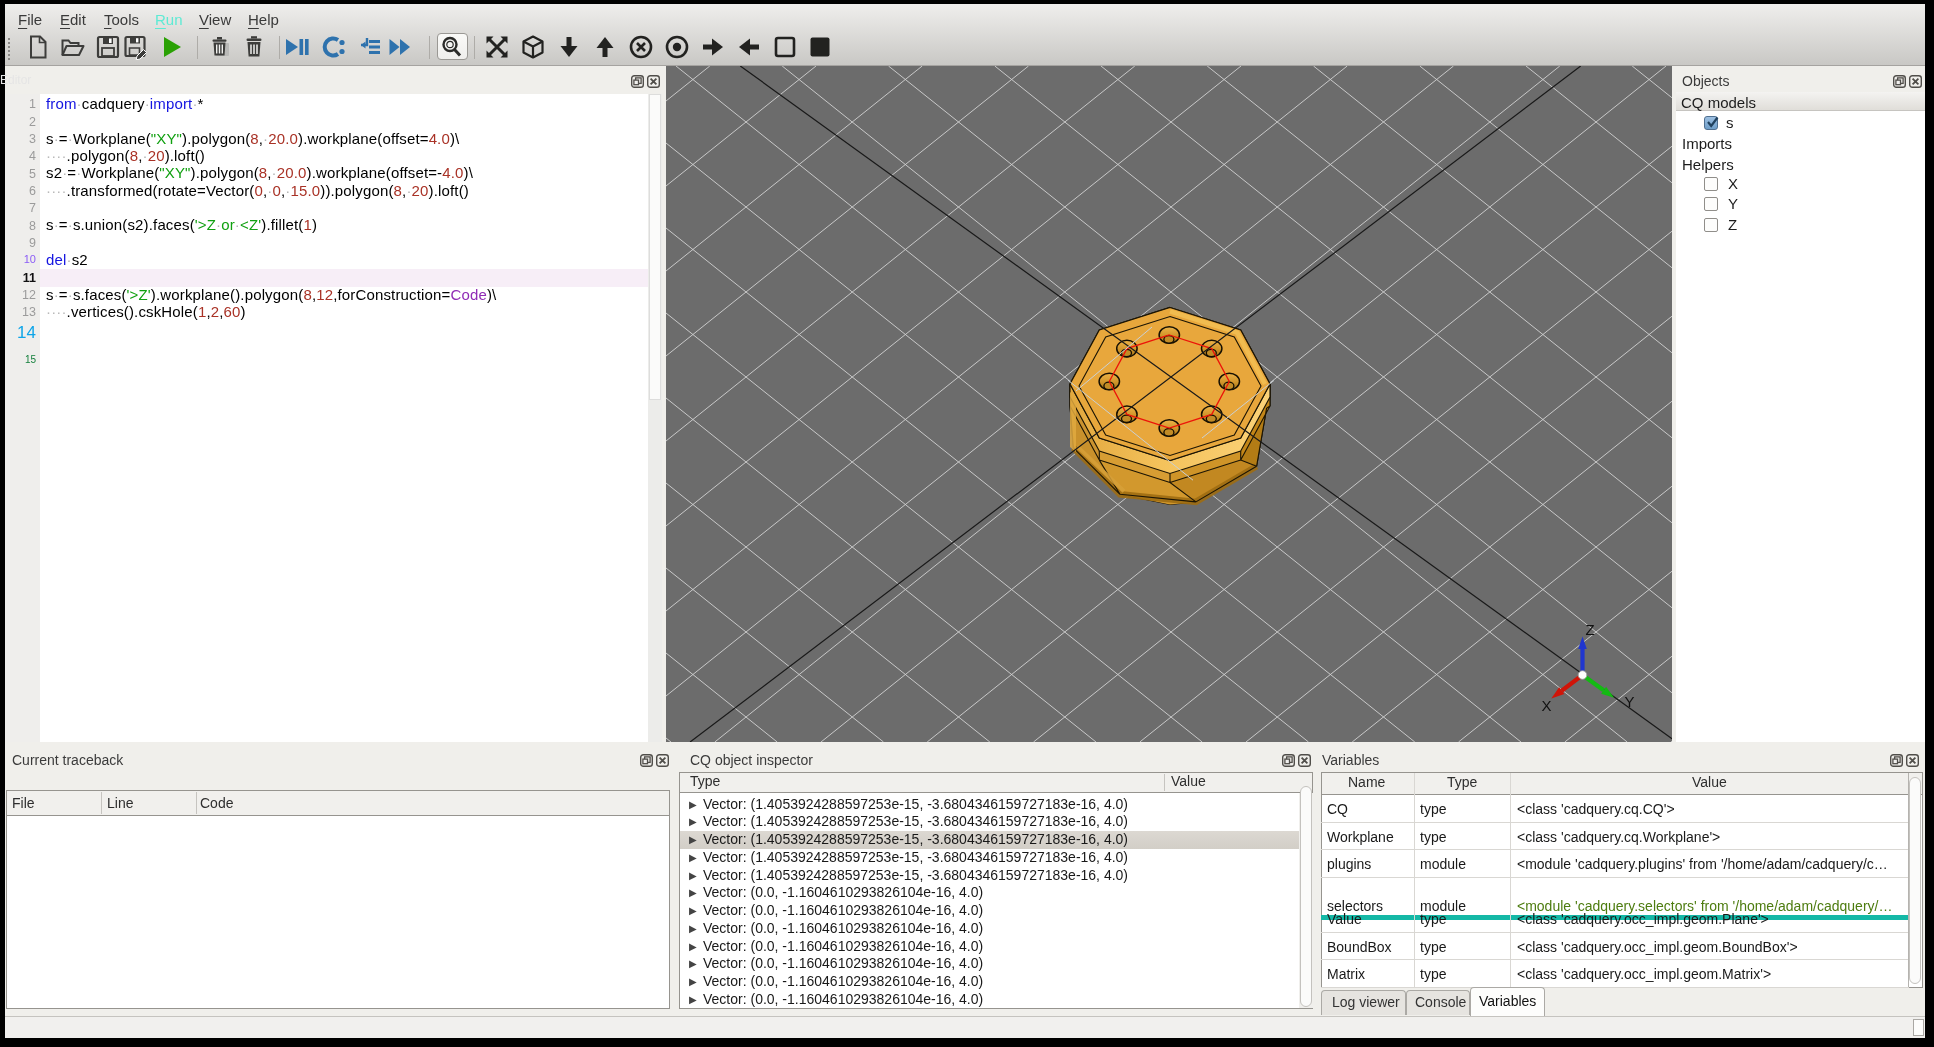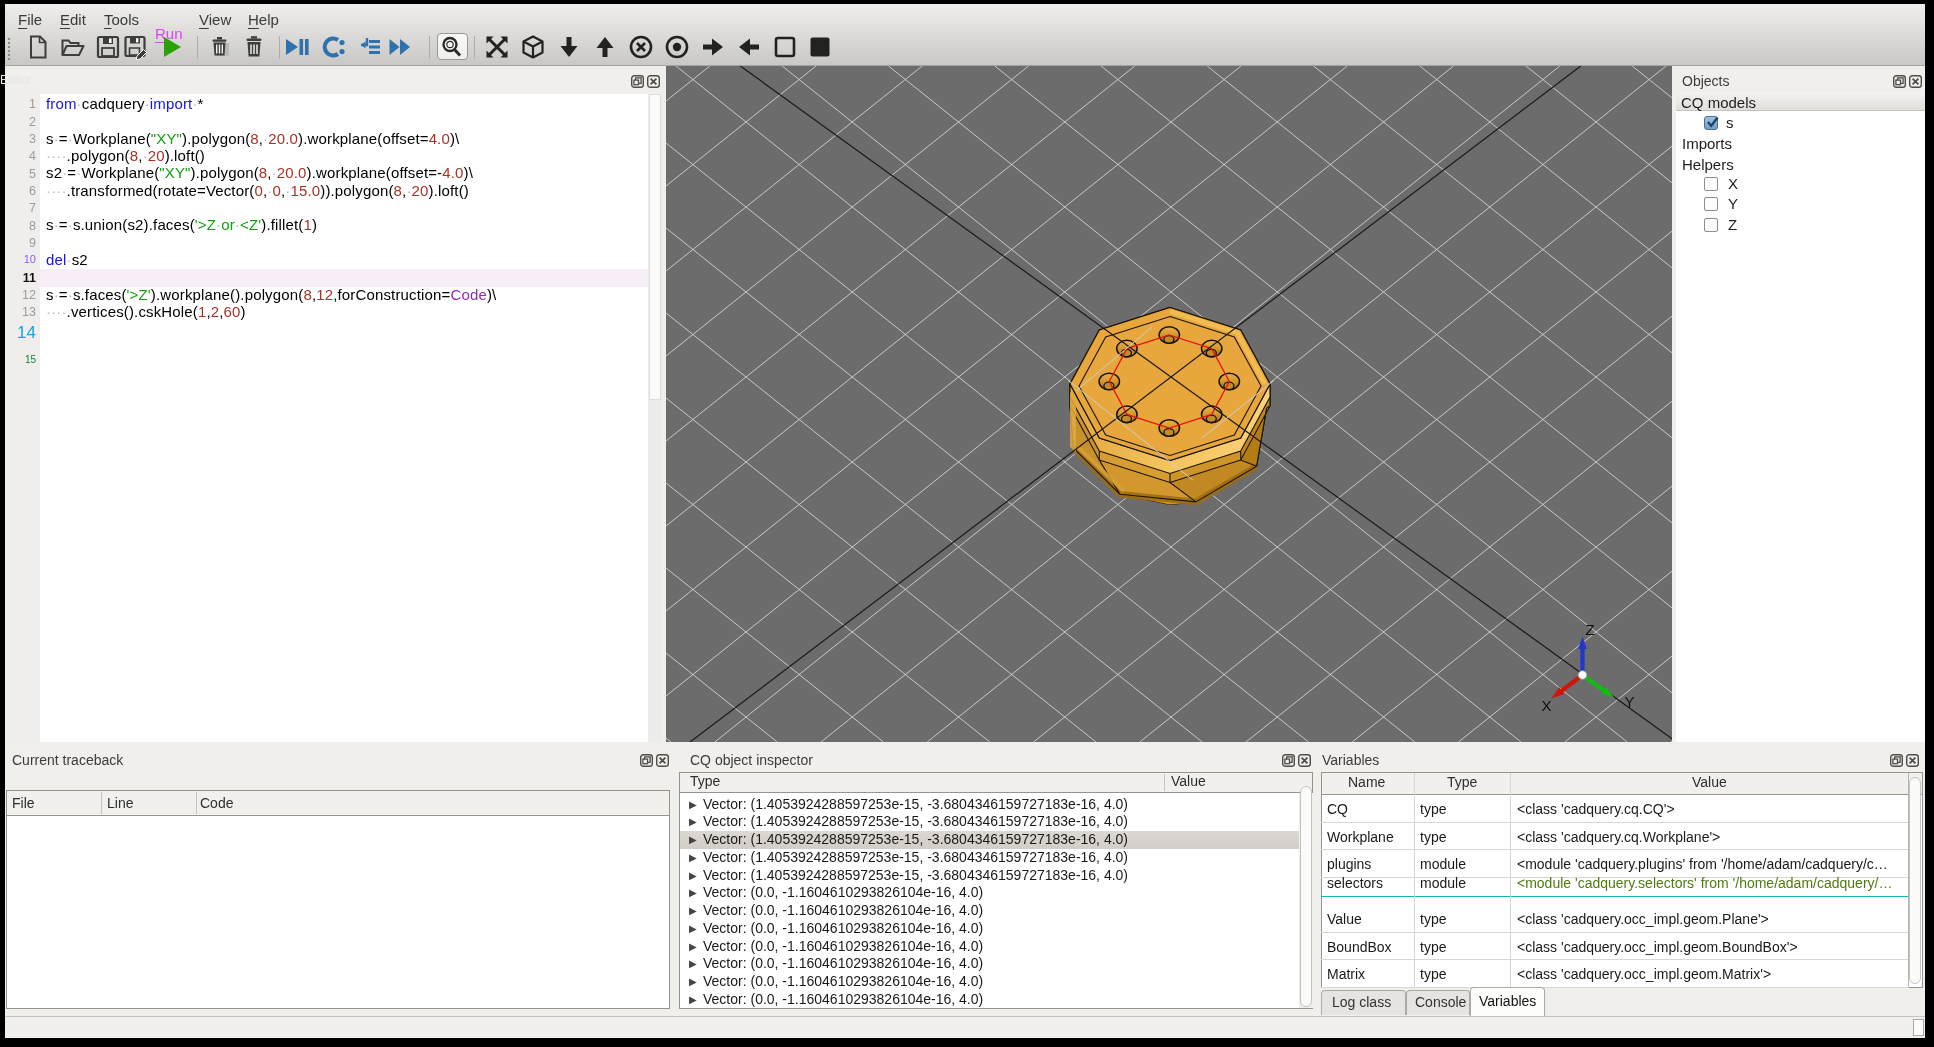--- a/index.html
+++ b/index.html
@@ -6,21 +6,21 @@
 .abs{position:absolute}
 </style></head>
 <body>
 
 <div class="abs" style="left:5px;top:4px;width:1920px;height:1034px;background:#f0efeb"></div>
 
 <div class="abs" style="left:5px;top:4px;width:1920px;height:62px;background:linear-gradient(#efeeec,#c9c8c5);border-bottom:1px solid #a5a3a0"></div>
 <div class="abs" style="left:18px;top:11px;color:#3a3a3a"><u style="text-decoration-thickness:1px;text-underline-offset:3px">F</u>ile</div>
 <div class="abs" style="left:60px;top:11px;color:#3a3a3a"><u style="text-decoration-thickness:1px;text-underline-offset:3px">E</u>dit</div>
 <div class="abs" style="left:104px;top:11px;color:#3a3a3a"><u style="text-decoration-thickness:1px;text-underline-offset:3px">T</u>ools</div>
-<div class="abs" style="left:155px;top:25px;color:#d946ef"><u style="text-decoration-thickness:1px;text-underline-offset:3px">R</u>un</div>
+<div class="abs" style="left:155px;top:11px;color:#5eead4"><u style="text-decoration-thickness:1px;text-underline-offset:3px">R</u>un</div>
 <div class="abs" style="left:199px;top:11px;color:#3a3a3a"><u style="text-decoration-thickness:1px;text-underline-offset:3px">V</u>iew</div>
 <div class="abs" style="left:248px;top:11px;color:#3a3a3a"><u style="text-decoration-thickness:1px;text-underline-offset:3px">H</u>elp</div>
 <div class="abs" style="left:8px;top:38px;width:3px;height:22px;border-left:2px dotted #8a8886"></div>
 <div style="position:absolute;left:197px;top:36px;width:1px;height:23px;background:#aeaca8"></div>
 <div style="position:absolute;left:279px;top:36px;width:1px;height:23px;background:#aeaca8"></div>
 <div style="position:absolute;left:429px;top:36px;width:1px;height:23px;background:#aeaca8"></div>
 <div style="position:absolute;left:474px;top:36px;width:1px;height:23px;background:#aeaca8"></div>
 <svg style="position:absolute;left:25px;top:34px" width="26" height="26" viewBox="0 0 26 26">
     <path d="M6 2.5h9l5.5 5.5v15.5h-14.5z" fill="none" stroke="#3d3d3b" stroke-width="2"></path>
     <path d="M14.5 3v5.5h6" fill="none" stroke="#3d3d3b" stroke-width="1.6"></path>
@@ -376,21 +376,21 @@
 <div style="position:absolute;left:1321px;top:822.7px;width:588px;height:27.5px;border-bottom:1px solid #d9d7d3;overflow:hidden;font-size:14px">
     <span style="position:absolute;left:6px;top:6px;color:#191919">Workplane</span>
     <span style="position:absolute;left:99px;top:6px;color:#191919">type</span>
     <span style="position:absolute;left:196px;top:6px;color:#191919;white-space:nowrap">&lt;class 'cadquery.cq.Workplane'&gt;</span>
   </div>
 <div style="position:absolute;left:1321px;top:850.2px;width:588px;height:27.5px;border-bottom:1px solid #d9d7d3;overflow:hidden;font-size:14px">
     <span style="position:absolute;left:6px;top:6px;color:#191919">plugins</span>
     <span style="position:absolute;left:99px;top:6px;color:#191919">module</span>
     <span style="position:absolute;left:196px;top:6px;color:#191919;white-space:nowrap">&lt;module 'cadquery.plugins' from '/home/adam/cadquery/c…</span>
   </div>
-<div style="position:absolute;left:1321px;top:869px;width:588px;height:27.5px;border-bottom:1px solid #14b8a6;overflow:hidden;font-size:14px">
+<div style="position:absolute;left:1321px;top:892px;width:588px;height:27.5px;border-bottom:5px solid #14b8a6;overflow:hidden;font-size:14px">
     <span style="position:absolute;left:6px;top:6px;color:#191919">selectors</span>
     <span style="position:absolute;left:99px;top:6px;color:#191919">module</span>
     <span style="position:absolute;left:196px;top:6px;color:#4d7c0f;white-space:nowrap">&lt;module 'cadquery.selectors' from '/home/adam/cadquery/…</span>
   </div>
 <div style="position:absolute;left:1321px;top:905.2px;width:588px;height:27.5px;border-bottom:1px solid #d9d7d3;overflow:hidden;font-size:14px">
     <span style="position:absolute;left:6px;top:6px;color:#191919">Value</span>
     <span style="position:absolute;left:99px;top:6px;color:#191919">type</span>
     <span style="position:absolute;left:196px;top:6px;color:#191919;white-space:nowrap">&lt;class 'cadquery.occ_impl.geom.Plane'&gt;</span>
   </div>
 <div style="position:absolute;left:1321px;top:932.7px;width:588px;height:27.5px;border-bottom:1px solid #d9d7d3;overflow:hidden;font-size:14px">
@@ -402,19 +402,19 @@
     <span style="position:absolute;left:6px;top:6px;color:#191919">Matrix</span>
     <span style="position:absolute;left:99px;top:6px;color:#191919">type</span>
     <span style="position:absolute;left:196px;top:6px;color:#191919;white-space:nowrap">&lt;class 'cadquery.occ_impl.geom.Matrix'&gt;</span>
   </div>
 <div class="abs" style="left:1414px;top:773px;width:1px;height:214px;background:#d9d7d3"></div>
 <div class="abs" style="left:1510px;top:773px;width:1px;height:214px;background:#d9d7d3"></div>
 <div class="abs" style="left:1908px;top:773px;width:1px;height:214px;background:#b5b3af"></div>
 <div class="abs" style="left:1909px;top:777px;width:12px;height:207px;background:#fbfbfa;border:1px solid #c4c2be;border-radius:6px"></div>
 
 <div class="abs" style="left:1321px;top:990px;width:85px;height:25px;background:#e6e4e0;border:1px solid #aba9a5;border-bottom:none;border-radius:4px 4px 0 0"></div>
-<div class="abs" style="left:1332px;top:994px;color:#333;font-size:14px">Log class</div>
+<div class="abs" style="left:1332px;top:994px;color:#333;font-size:14px">Log viewer</div>
 <div class="abs" style="left:1406px;top:990px;width:64px;height:25px;background:#e6e4e0;border:1px solid #aba9a5;border-bottom:none;border-radius:4px 4px 0 0"></div>
 <div class="abs" style="left:1415px;top:994px;color:#333;font-size:14px">Console</div>
 <div class="abs" style="left:1470px;top:987px;width:75px;height:29px;background:#fdfdfc;border:1px solid #aba9a5;border-bottom:none;border-radius:4px 4px 0 0"></div>
 <div class="abs" style="left:1479px;top:993px;color:#111;font-size:14px">Variables</div>
 
 <div class="abs" style="left:5px;top:1016px;width:1920px;height:22px;background:#f1f0ee;border-top:1px solid #c5c3bf"></div>
 <div class="abs" style="left:1913px;top:1019px;width:11px;height:17px;background:#fdfdfc;border:1px solid #aaa8a4"></div>
 </body></html>

